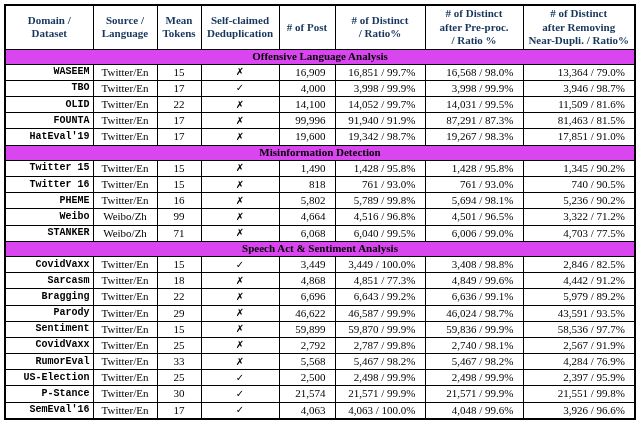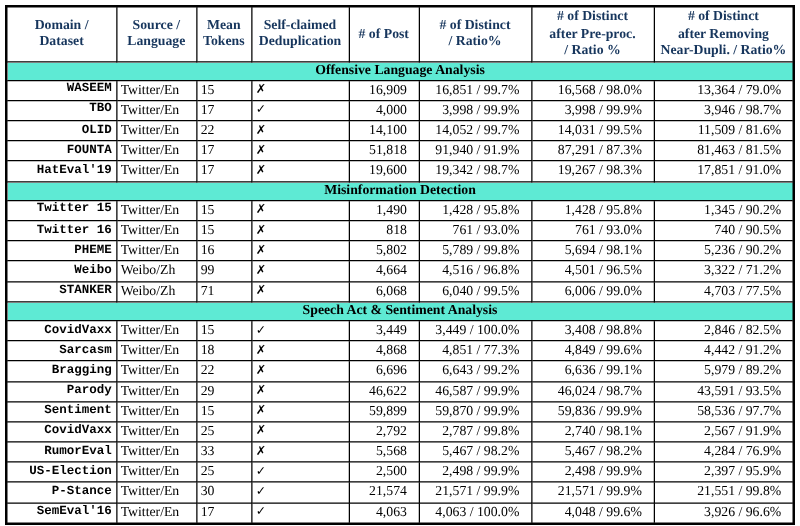--- a/index.html
+++ b/index.html
@@ -43,36 +43,36 @@
   }
   thead th:nth-child(1) { width: 88px; }
   thead th:nth-child(2) { width: 64px; }
   thead th:nth-child(3) { width: 44px; }
   thead th:nth-child(4) { width: 78px; }
   thead th:nth-child(5) { width: 56px; margin-top: 32px; }
   thead th:nth-child(6) { width: 90px; }
   thead th:nth-child(7) { width: 98px; }
   thead th:nth-child(8) { width: auto; }
   tr.section-row td {
-    background: #5eead4;
+    background: #d946ef;
     font-weight: bold;
     text-align: center;
     font-size: 11px;
     padding: 0 0 1px 0;
   }
   tr.data-row td { height: 14px; }
   td.col0 {
     font-family: "Liberation Mono", "DejaVu Sans Mono", monospace;
     font-weight: bold;
     font-size: 10px;
     text-align: right;
     padding-left: 4px;
     white-space: nowrap;
   }
-  td.col1, td.col2, td.col3 { }
+  td.col1, td.col2, td.col3 { text-align: center; }
   td.col3 { font-family: "DejaVu Sans", sans-serif; font-size: 10px; }
   td.col4, td.col5, td.col6, td.col7 {
     text-align: right;
     padding-right: 9px;
     white-space: nowrap;
   }
 </style>
 </head>
 <body>
 
@@ -131,21 +131,21 @@
           <td class="col4">14,100</td>
           <td class="col5">14,052 / 99.7%</td>
           <td class="col6">14,031 / 99.5%</td>
           <td class="col7">11,509 / 81.6%</td>
         </tr>
         <tr class="data-row">
           <td class="col0">FOUNTA</td>
           <td class="col1">Twitter/En</td>
           <td class="col2">17</td>
           <td class="col3">✗</td>
-          <td class="col4">51,818</td>
+          <td class="col4">99,996</td>
           <td class="col5">91,940 / 91.9%</td>
           <td class="col6">87,291 / 87.3%</td>
           <td class="col7">81,463 / 81.5%</td>
         </tr>
         <tr class="data-row">
           <td class="col0">HatEval'19</td>
           <td class="col1">Twitter/En</td>
           <td class="col2">17</td>
           <td class="col3">✗</td>
           <td class="col4">19,600</td>

